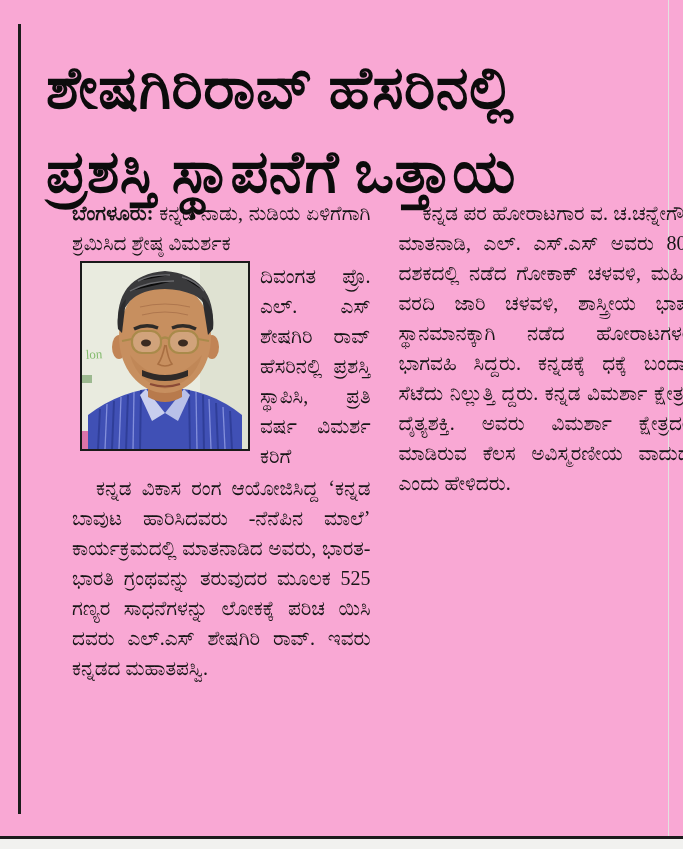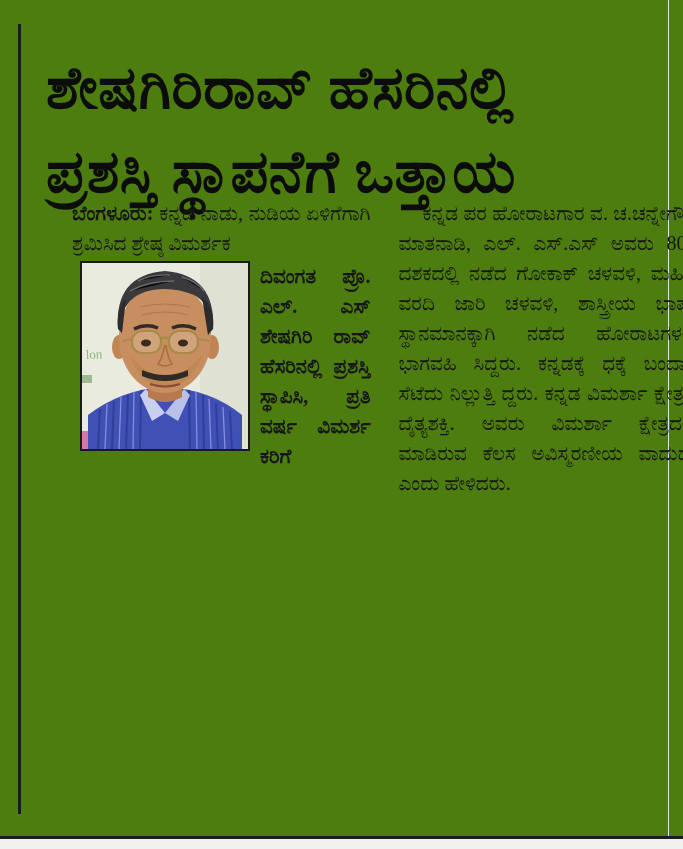--- a/index.html
+++ b/index.html
@@ -1,19 +1,19 @@
 <!DOCTYPE html>
 <html lang="kn"><head>
 <meta charset="utf-8">
 <style>
   html,body { margin:0; padding:0; background:#ffffff; }
   body { font-family: "Liberation Serif", serif; }
   .clip {
     position:relative; width:683px; height:849px;
-    background:#4d7c0f; overflow:hidden; color:#111;
+    background:#f9a8d4; overflow:hidden; color:#111;
   }
   
   .left-rule   { position:absolute; left:18px; top:24px; width:3px; height:790px; background:#1c1c1c; }
   .right-rule  { position:absolute; left:668px; top:0; width:1px; height:849px; background:#e2e2e0; }
   .bottom-rule { position:absolute; left:0; top:836px; width:683px; height:3px; background:#1c1c1c; }
   .bottom-strip{ position:absolute; left:0; top:839px; width:683px; height:10px; background:#f1f1ef; }
 
   
   .headline {
     position:absolute; left:46px; top:6px; width:620px;
@@ -33,21 +33,21 @@
   .dateline { font-weight:800; }
   .indent { text-indent:24px; }
 
   
   .photo-row { display:flex; gap:10px; margin:3px 0 2px 0; }
   .photo-frame {
     flex:0 0 auto; width:166px; height:186px;
     border:2px solid #1a1a1a; margin-left:8px; background:#e9ebdf;
   }
   .photo-frame svg { display:block; }
-  .beside-text { flex:1 1 auto; text-align:justify;font-weight:bold; }
+  .beside-text { flex:1 1 auto; text-align:justify; }
 </style>
 </head>
 <body>
 
 <div class="clip">
 
   <div class="left-rule"></div>
   <div class="right-rule"></div>
   <div class="bottom-rule"></div>
   <div class="bottom-strip"></div>
@@ -136,20 +136,21 @@
             <path d="M83,82 Q80,96 76,101 Q83,105 90,101 Q86,96 84,82" fill="none" stroke="#a96f42" stroke-width="1.6"></path>
 
             <path d="M60,107 Q83,117 106,107 L106,113 Q83,123 60,113 Z" fill="#2e2a28"></path>
 
             <path d="M68,121 Q83,126 98,121" stroke="#8a4a36" stroke-width="2" fill="none"></path>
           </svg>
         </div>
         <div class="beside-text">ದಿವಂಗತ ಪ್ರೊ. ಎಲ್. ಎಸ್ ಶೇಷಗಿರಿ ರಾವ್ ಹೆಸರಿನಲ್ಲಿ ಪ್ರಶಸ್ತಿ ಸ್ಥಾಪಿಸಿ, ಪ್ರತಿ ವರ್ಷ ವಿಮರ್ಶ ಕರಿಗೆ</div>
       </div>
 
+      <p class="indent">ಕನ್ನಡ ವಿಕಾಸ ರಂಗ ಆಯೋಜಿಸಿದ್ದ ‘ಕನ್ನಡ ಬಾವುಟ ಹಾರಿಸಿದವರು -ನೆನೆಪಿನ ಮಾಲೆ’ ಕಾರ್ಯಕ್ರಮದಲ್ಲಿ ಮಾತನಾಡಿದ ಅವರು, ಭಾರತ-ಭಾರತಿ ಗ್ರಂಥವನ್ನು ತರುವುದರ ಮೂಲಕ 525 ಗಣ್ಯರ ಸಾಧನೆಗಳನ್ನು ಲೋಕಕ್ಕೆ ಪರಿಚ ಯಿಸಿ ದವರು ಎಲ್.ಎಸ್ ಶೇಷಗಿರಿ ರಾವ್. ಇವರು ಕನ್ನಡದ ಮಹಾತಪಸ್ವಿ.</p>
     </div>
 
     <div class="col">
       <p class="indent">ಕನ್ನಡ ಪರ ಹೋರಾಟಗಾರ ವ. ಚ.ಚನ್ನೇಗೌಡ ಮಾತನಾಡಿ, ಎಲ್. ಎಸ್.ಎಸ್ ಅವರು 80ರ ದಶಕದಲ್ಲಿ ನಡೆದ ಗೋಕಾಕ್ ಚಳವಳಿ, ಮಹಿಷಿ ವರದಿ ಜಾರಿ ಚಳವಳಿ, ಶಾಸ್ತ್ರೀಯ ಭಾಷಾ ಸ್ಥಾನಮಾನಕ್ಕಾಗಿ ನಡೆದ ಹೋರಾಟಗಳಲ್ಲಿ ಭಾಗವಹಿ ಸಿದ್ದರು. ಕನ್ನಡಕ್ಕೆ ಧಕ್ಕೆ ಬಂದಾಗ ಸೆಟೆದು ನಿಲ್ಲುತ್ತಿ ದ್ದರು. ಕನ್ನಡ ವಿಮರ್ಶಾ ಕ್ಷೇತ್ರದ ದೈತ್ಯಶಕ್ತಿ. ಅವರು ವಿಮರ್ಶಾ ಕ್ಷೇತ್ರದಲ್ಲಿ ಮಾಡಿರುವ ಕೆಲಸ ಅವಿಸ್ಮರಣೀಯ ವಾದುದು ಎಂದು ಹೇಳಿದರು.</p>
     </div>
 
   </div>
 </div>
 
 </body></html>

